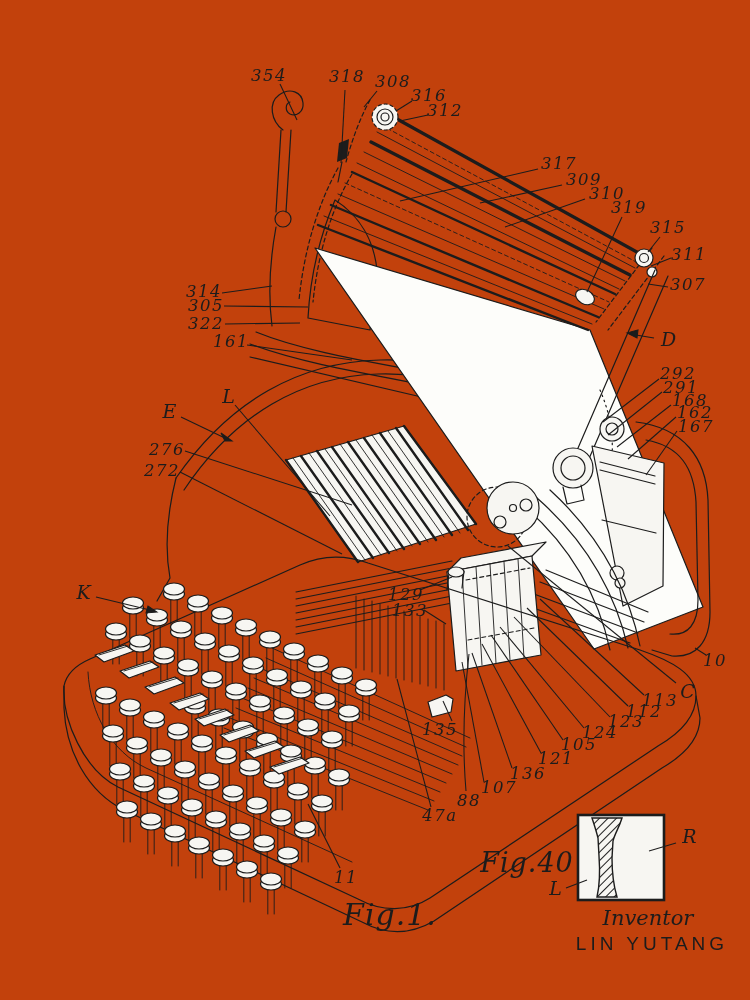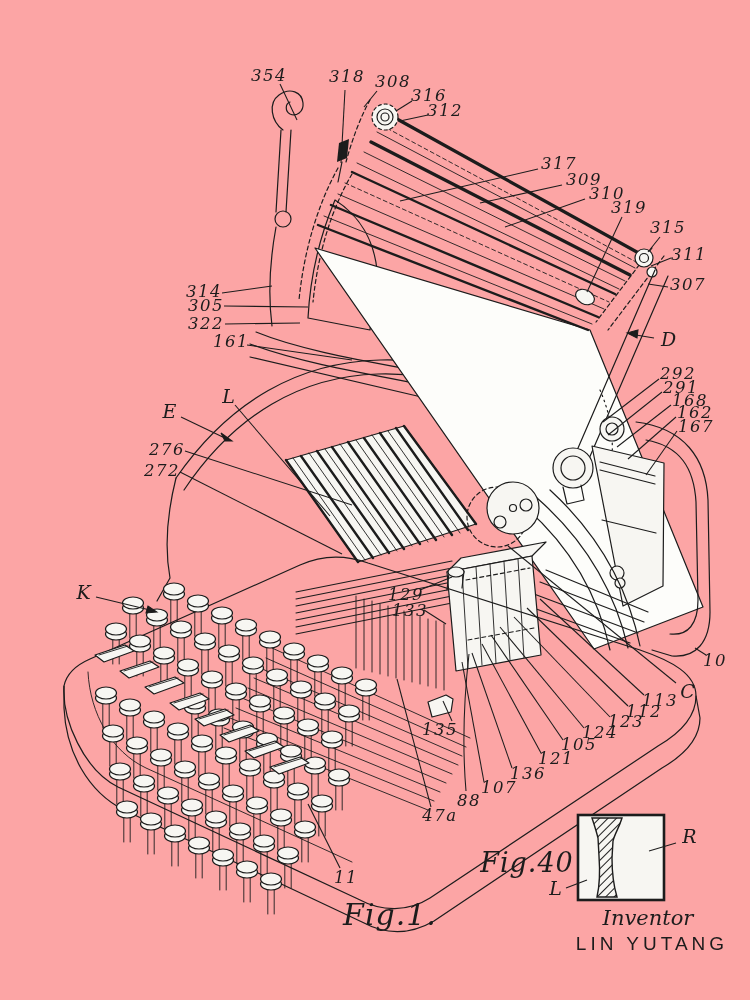--- a/index.html
+++ b/index.html
@@ -1,18 +1,18 @@
 <!DOCTYPE html>
 <html><head>
 <meta charset="utf-8">
 <style>
   html,body{margin:0;padding:0;background:#e8e8e8;}
   .stage{
     position:relative;width:750px;height:1000px;margin:0 auto;
-    background:#fca5a5;overflow:hidden;
+    background:#c2410c;overflow:hidden;
     font-family:"DejaVu Serif", serif;
   }
   svg{position:absolute;left:0;top:0;}
   
   .s{stroke:#1c1c1c;stroke-width:1.2;fill:none;stroke-linecap:round;stroke-linejoin:round;}
   .s2{stroke-width:2.4;}
   .s3{stroke-width:3.3;}
   .thin{stroke-width:.9;}
   .dash{stroke-dasharray:4 3;}
   .dot{stroke-dasharray:1.5 4;}

